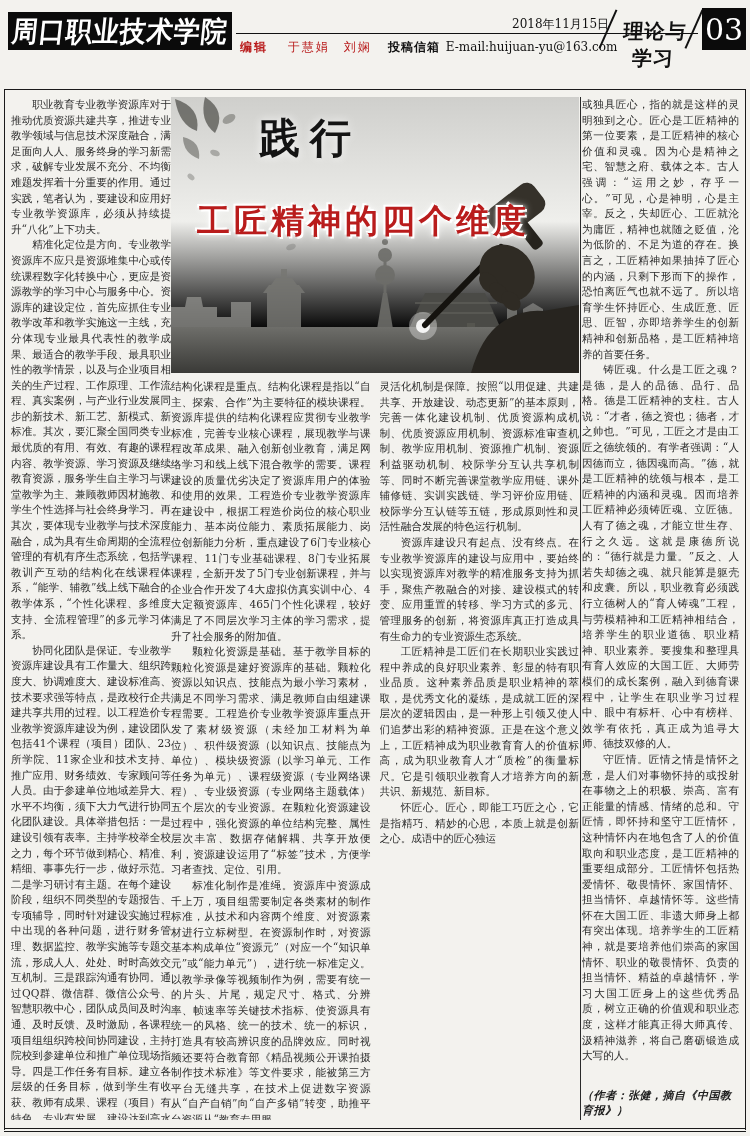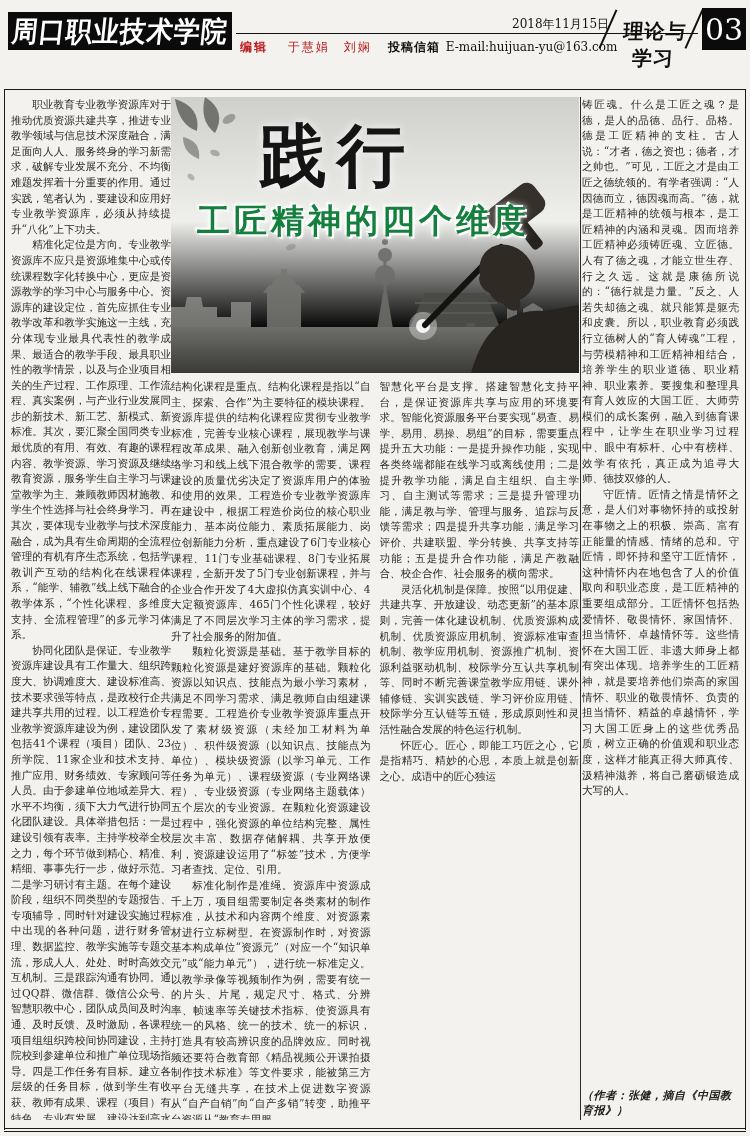--- a/index.html
+++ b/index.html
@@ -60,27 +60,27 @@
     padding:6px 2px 2px 0; color:#1d1d1d; letter-spacing:0.5px;
   }
   
   .photo {
     position:relative; width:100%; height:276px; overflow:hidden;
     background:#dcdcd9; flex:none;
   }
   .photo svg { position:absolute; inset:0; }
   .hl1 {
     position:absolute; left:88px; top:14px;
-    font-size:68px; font-weight:bold; letter-spacing:10px; color:#141414;
+    font-size:41px; font-weight:bold; letter-spacing:10px; color:#141414;
     font-family:Liberation Serif, serif;
     text-shadow:0 0 10px rgba(255,255,255,.9);
   }
   .hl2 {
     position:absolute; left:26px; top:102px;
-    font-size:33px; font-weight:bold; letter-spacing:4px; color:#15803d;
+    font-size:33px; font-weight:bold; letter-spacing:4px; color:#b91c1c;
     text-shadow:0 0 4px #fff,0 0 8px #fff,2px 2px 0 #fff,-2px -2px 0 #fff;
     white-space:nowrap;
   }
   .midcols { flex:1; display:flex; gap:9px; margin-top:6px; overflow:hidden; }
   .mid-left,.mid-right { width:50%; overflow:hidden; }
 </style>
 </head>
 <body>
 
 <div class="page">
@@ -194,31 +194,33 @@
         <div class="hl1">践行</div>
         <div class="hl2">工匠精神的四个维度</div>
       </div>
       <div class="midcols">
         <div class="mid-left textcol cont-first">
             <p>结构化课程是重点。结构化课程是指以“自主、探索、合作”为主要特征的模块课程。资源库提供的结构化课程应贯彻专业教学标准，完善专业核心课程，展现教学与课程改革成果、融入创新创业教育，满足网络学习和线上线下混合教学的需要。课程建设的质量优劣决定了资源库用户的体验和使用的效果。工程造价专业教学资源库在建设中，根据工程造价岗位的核心职业能力、基本岗位能力、素质拓展能力、岗位创新能力分析，重点建设了6门专业核心课程、11门专业基础课程、8门专业拓展课程，全新开发了5门专业创新课程，并与企业合作开发了4大虚拟仿真实训中心、4大定额资源库、465门个性化课程，较好满足了不同层次学习主体的学习需求，提升了社会服务的附加值。</p>
             <p>颗粒化资源是基础。基于教学目标的颗粒化资源是建好资源库的基础。颗粒化资源以知识点、技能点为最小学习素材，满足不同学习需求、满足教师自由组建课程需要。工程造价专业教学资源库重点开发了素材级资源（未经加工材料为单位）、积件级资源（以知识点、技能点为单位）、模块级资源（以学习单元、工作任务为单元）、课程级资源（专业网络课程）、专业级资源（专业网络主题载体）五个层次的专业资源。在颗粒化资源建设过程中，强化资源的单位结构完整、属性层次丰富、数据存储解耦、共享开放便利，资源建设运用了“标签”技术，方便学习者查找、定位、引用。</p>
             <p>标准化制作是准绳。资源库中资源成千上万，项目组需要制定各类素材的制作标准，从技术和内容两个维度、对资源素材进行立标树型。在资源制作时，对资源基本构成单位“资源元”（对应一个“知识单元”或“能力单元”），进行统一标准定义。以教学录像等视频制作为例，需要有统一的片头、片尾，规定尺寸、格式、分辨率、帧速率等关键技术指标、使资源具有统一的风格、统一的技术、统一的标识，打造具有较高辨识度的品牌效应。同时视频还要符合教育部《精品视频公开课拍摄制作技术标准》等文件要求，能被第三方平台无缝共享，在技术上促进数字资源从“自产自销”向“自产多销”转变，助推平台资源从“教育专用服</p>
           </div>
         <div class="mid-right textcol cont-first">
-            <p>智慧化平台是支撑。搭建智慧化支持平台，是保证资源库共享与应用的环境要求。智能化资源服务平台要实现“易查、易学、易用、易操、易组”的目标，需要重点提升五大功能：一是提升操作功能，实现各类终端都能在线学习或离线使用；二是提升教学功能，满足自主组织、自主学习、自主测试等需求；三是提升管理功能，满足教与学、管理与服务、追踪与反馈等需求；四是提升共享功能，满足学习评价、共建联盟、学分转换、共享支持等功能；五是提升合作功能，满足产教融合、校企合作、社会服务的横向需求。</p>
             <p>灵活化机制是保障。按照“以用促建、共建共享、开放建设、动态更新”的基本原则，完善一体化建设机制、优质资源构成机制、优质资源应用机制、资源标准审查机制、教学应用机制、资源推广机制、资源利益驱动机制、校际学分互认共享机制等、同时不断完善课堂教学应用链、课外辅修链、实训实践链、学习评价应用链、校际学分互认链等五链，形成原则性和灵活性融合发展的特色运行机制。</p>
+            <p>资源库建设只有起点、没有终点。在专业教学资源库的建设与应用中，要始终以实现资源库对教学的精准服务支持为抓手，聚焦产教融合的对接、建设模式的转变、应用重置的转移、学习方式的多元、管理服务的创新，将资源库真正打造成具有生命力的专业资源生态系统。</p>
+            <p>工匠精神是工匠们在长期职业实践过程中养成的良好职业素养、彰显的特有职业品质。这种素养品质是职业精神的萃取，是优秀文化的凝练，是成就工匠的深层次的逻辑因由，是一种形上引领又使人们追梦出彩的精神资源。正是在这个意义上，工匠精神成为职业教育育人的价值标高，成为职业教育人才“质检”的衡量标尺。它是引领职业教育人才培养方向的新共识、新规范、新目标。</p>
             <p>怀匠心。匠心，即能工巧匠之心，它是指精巧、精妙的心思，本质上就是创新之心。成语中的匠心独运</p>
           </div>
       </div>
     </div>
 
     <div class="vrule"></div>
 
     <div class="col-right">
       <div class="flow textcol cont-first">
+          <p>或独具匠心，指的就是这样的灵明独到之心。匠心是工匠精神的第一位要素，是工匠精神的核心价值和灵魂。因为心是精神之宅、智慧之府、载体之本。古人强调：“运用之妙，存乎一心。”可见，心是神明，心是主宰。反之，失却匠心、工匠就沦为庸匠，精神也就随之贬值，沦为低阶的、不足为道的存在。换言之，工匠精神如果抽掉了匠心的内涵，只剩下形而下的操作，恐怕离匠气也就不远了。所以培育学生怀持匠心、生成匠意、匠思、匠智，亦即培养学生的创新精神和创新品格，是工匠精神培养的首要任务。</p>
           <p>铸匠魂。什么是工匠之魂？是德，是人的品德、品行、品格。德是工匠精神的支柱。古人说：“才者，德之资也；德者，才之帅也。”可见，工匠之才是由工匠之德统领的。有学者强调：“人因德而立，德因魂而高。”德，就是工匠精神的统领与根本，是工匠精神的内涵和灵魂。因而培养工匠精神必须铸匠魂、立匠德。人有了德之魂，才能立世生存、行之久远。这就是康德所说的：“德行就是力量。”反之、人若失却德之魂、就只能算是躯壳和皮囊。所以，职业教育必须践行立德树人的“育人铸魂”工程，与劳模精神和工匠精神相结合，培养学生的职业道德、职业精神、职业素养。要搜集和整理具有育人效应的大国工匠、大师劳模们的成长案例，融入到德育课程中，让学生在职业学习过程中、眼中有标杆、心中有榜样、效学有依托，真正成为追寻大师、德技双修的人。</p>
           <p>守匠情。匠情之情是情怀之意，是人们对事物怀持的或投射在事物之上的积极、崇高、富有正能量的情感、情绪的总和。守匠情，即怀持和坚守工匠情怀，这种情怀内在地包含了人的价值取向和职业态度，是工匠精神的重要组成部分。工匠情怀包括热爱情怀、敬畏情怀、家国情怀、担当情怀、卓越情怀等。这些情怀在大国工匠、非遗大师身上都有突出体现。培养学生的工匠精神，就是要培养他们崇高的家国情怀、职业的敬畏情怀、负责的担当情怀、精益的卓越情怀，学习大国工匠身上的这些优秀品质，树立正确的价值观和职业态度，这样才能真正得大师真传、汲精神滋养，将自己磨砺锻造成大写的人。</p>
         </div>
       <div class="attribution">（作者：张健，摘自《中国教育报》）</div>
     </div>
 
   </div>
 </div>
 
 </body></html>

